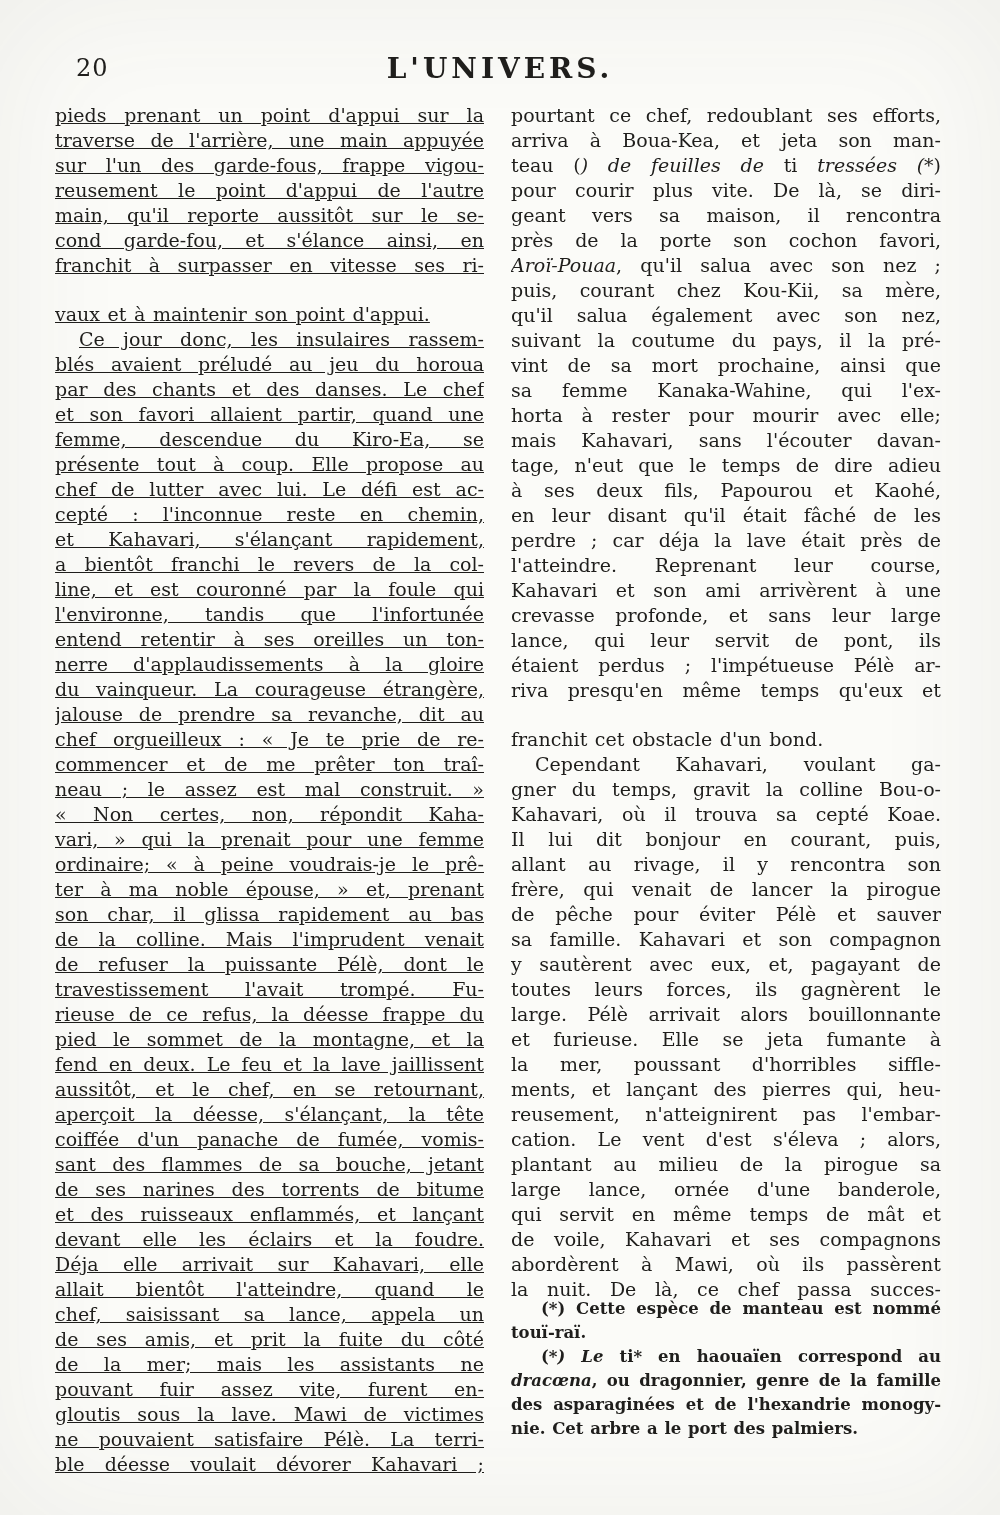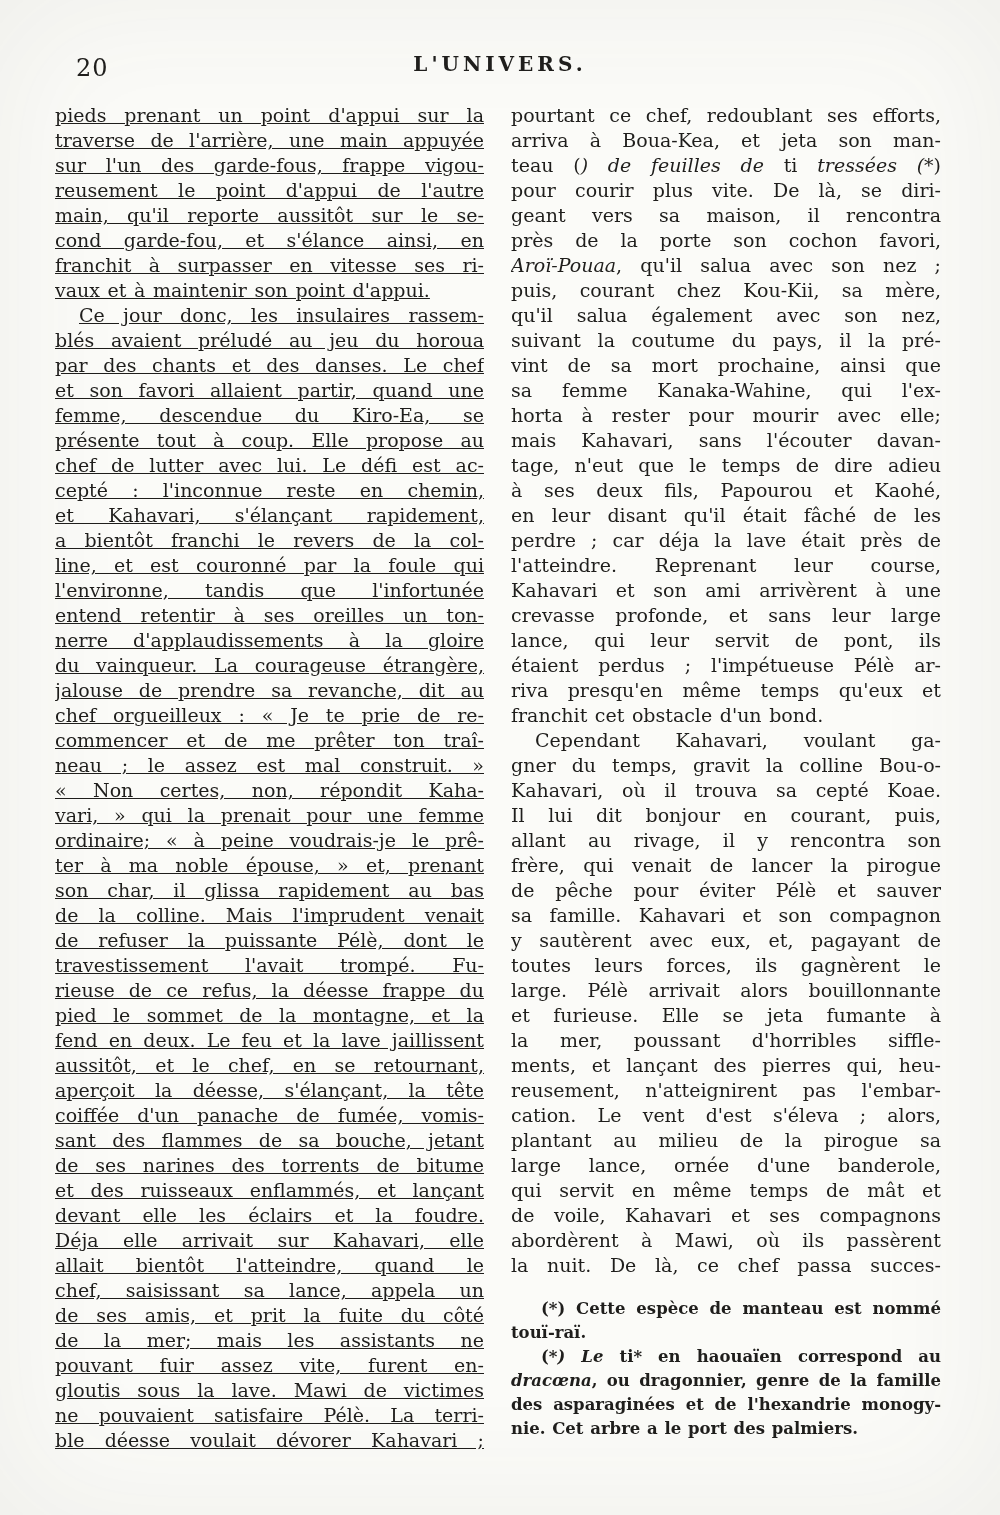--- a/index.html
+++ b/index.html
@@ -15,38 +15,38 @@
     position: absolute; inset: 0;
     box-shadow: inset 0 0 140px rgba(70,65,55,0.07);
   }
   .page-number {
     position: absolute; left: 76px; top: 54px;
     font-size: 24px; letter-spacing: 1px;
   }
   .running-title {
     position: absolute; left: 0; right: 0; top: 52px;
     text-align: center;
-    font-size: 20px; font-weight: bold; letter-spacing: 4px;
+    font-size: 28px; font-weight: bold; letter-spacing: 4px;
   }
   .column {
     position: absolute; top: 103px;
   }
   #col-left  { left: 55px;  width: 429px; text-decoration: underline; }
   #col-right { left: 511px; width: 430px; }
   .line {
     font-size: 19px;
     line-height: 25px;
     height: 25px;
     text-align: justify;
     text-align-last: justify;
     word-spacing: 0.08em;
     white-space: normal;
     overflow: hidden;
   }
-  .line.end { text-align-last: left; }
+  .line.end { text-align-last: left; margin-top: 24px; }
   .line.indent { text-indent: 24px; }
   #footnotes {
     position: absolute; left: 511px; top: 1297px; width: 430px; font-weight: bold;
   }
   .fline {
     font-size: 16.5px;
     line-height: 24px;
     height: 24px;
     text-align: justify;
     text-align-last: justify;

